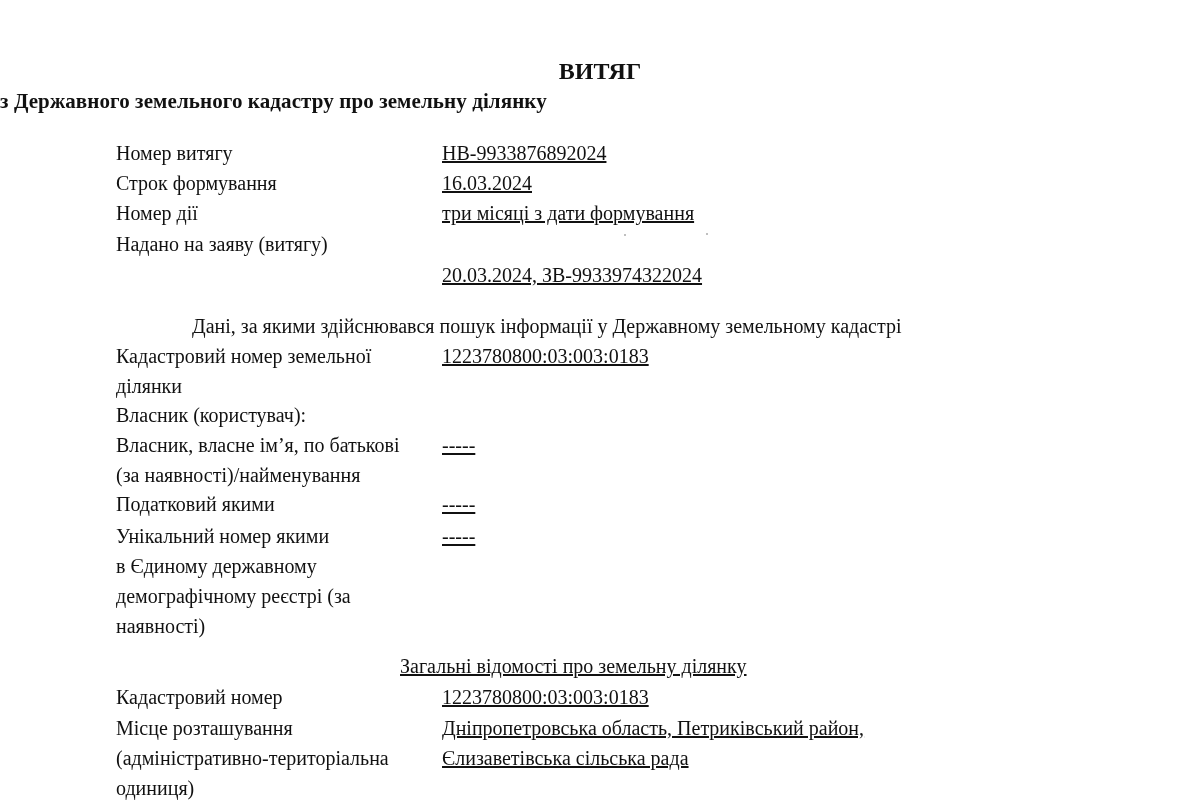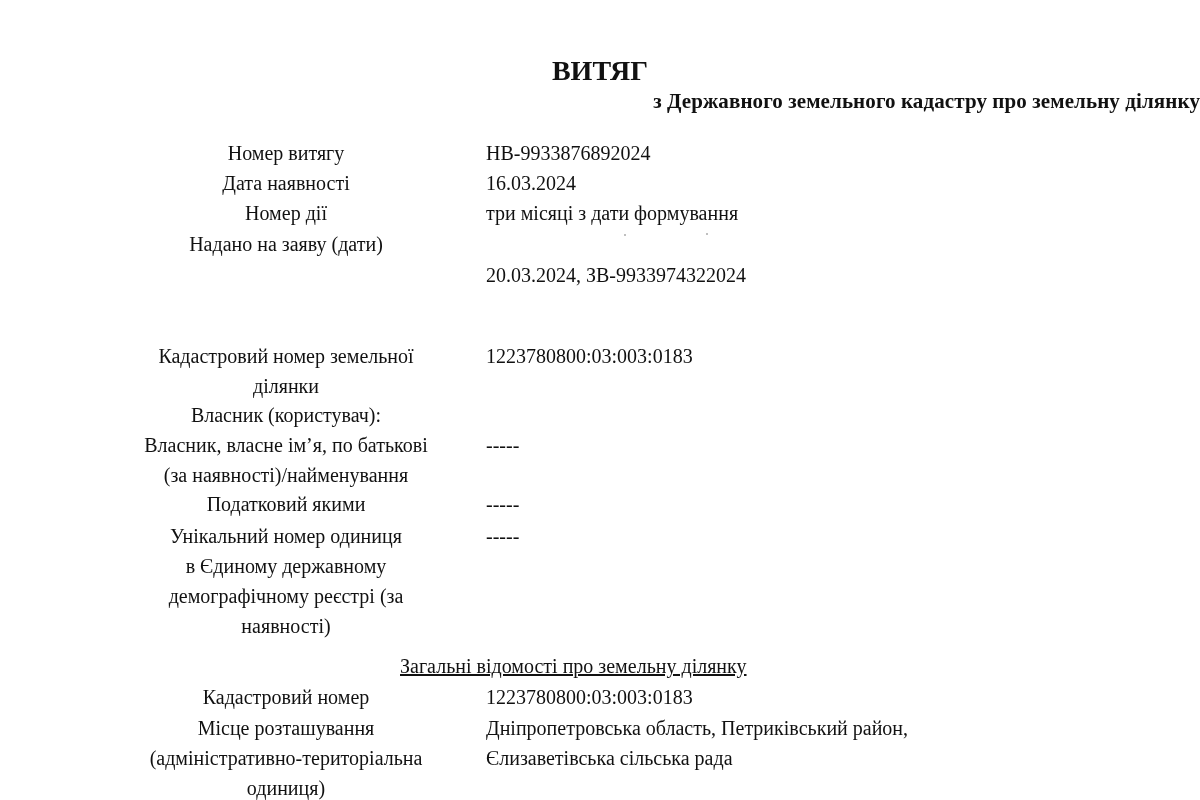--- a/index.html
+++ b/index.html
@@ -20,52 +20,52 @@
       position: absolute;
       left: 0; top: 0;
       width: 1200px; height: 800px;
     }
     .title {
       position: absolute;
       left: 0; width: 1200px;
       top: 58px;
       text-align: center;
       font-weight: bold;
-      font-size: 28px;
+      font-size: 24px;
       line-height: 26px;
     }
     .subtitle {
       position: absolute;
       left: 0; width: 1200px;
       top: 88px;
-      text-align: right;
+      text-align: left;
       font-weight: bold;
       font-size: 21px;
       line-height: 26px;
       letter-spacing: 0.1px;
     }
     .row {
       position: absolute;
       left: 0;
       width: 1200px;
     }
     .label {
       position: absolute;
       left: 116px;
       width: 340px;
       line-height: 30px;
       white-space: pre-line;
-      text-align: center;
     }
     .value {
       position: absolute;
-      left: 486px;
+      left: 442px;
       width: 640px;
       line-height: 30px;
       white-space: pre-line;
+      text-decoration: underline;
     }
     .section-heading {
       position: absolute;
       left: 0;
       width: 1200px;
       text-align: center;
       line-height: 30px;
     }
     .sec1 { left: 192px; width: 820px; text-align: left; }
     .faint-dots {
@@ -89,38 +89,39 @@
 <div class="page">
 
   <div class="title">ВИТЯГ</div>
   <div class="subtitle">з Державного земельного кадастру про земельну ділянку</div>
 
   <div class="row" style="top:138px">
     <div class="label">Номер витягу</div>
     <div class="value">НВ-9933876892024</div>
   </div>
   <div class="row" style="top:168px">
-    <div class="label">Дата наявності</div>
+    <div class="label">Строк формування</div>
     <div class="value">16.03.2024</div>
   </div>
   <div class="row" style="top:198px">
     <div class="label">Номер дії</div>
     <div class="value">три місяці з дати формування</div>
   </div>
   <div class="faint-dots">
     <span style="left:4px;top:2px"></span>
     <span style="left:86px;top:1px"></span>
   </div>
   <div class="row" style="top:229px">
-    <div class="label">Надано на заяву (дати)</div>
+    <div class="label">Надано на заяву (витягу)</div>
   </div>
   <div class="row" style="top:260px">
     <div class="value">20.03.2024, ЗВ-9933974322024</div>
   </div>
 
+  <div class="section-heading sec1" style="top:311px">Дані, за якими здійснювався пошук інформації у Державному земельному кадастрі</div>
 
   <div class="row" style="top:341px">
     <div class="label">Кадастровий номер земельної
 ділянки</div>
     <div class="value">1223780800:03:003:0183</div>
   </div>
 
   <div class="row" style="top:400px">
     <div class="label">Власник (користувач):</div>
   </div>
@@ -130,21 +131,21 @@
 (за наявності)/найменування</div>
     <div class="value">-----</div>
   </div>
 
   <div class="row" style="top:489px">
     <div class="label">Податковий якими</div>
     <div class="value">-----</div>
   </div>
 
   <div class="row" style="top:521px">
-    <div class="label">Унікальний номер одиниця
+    <div class="label">Унікальний номер якими
 в Єдиному державному
 демографічному реєстрі (за
 наявності)</div>
     <div class="value">-----</div>
   </div>
 
   <div class="section-heading" style="top:651px; left:0; width:1200px; padding-left:0;">
     <span style="position:absolute; left:400px;text-decoration:underline;">Загальні відомості про земельну ділянку</span>
   </div>
 

